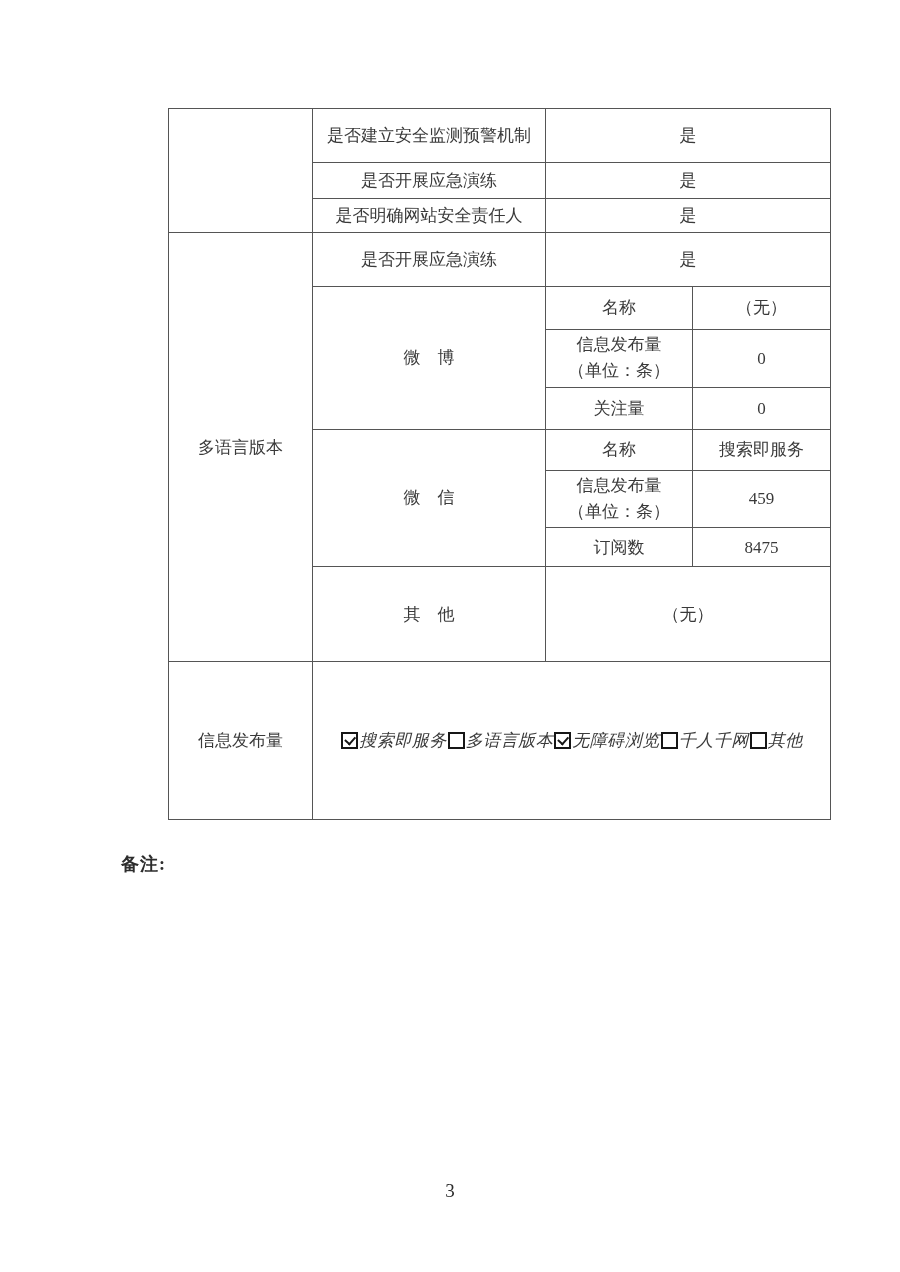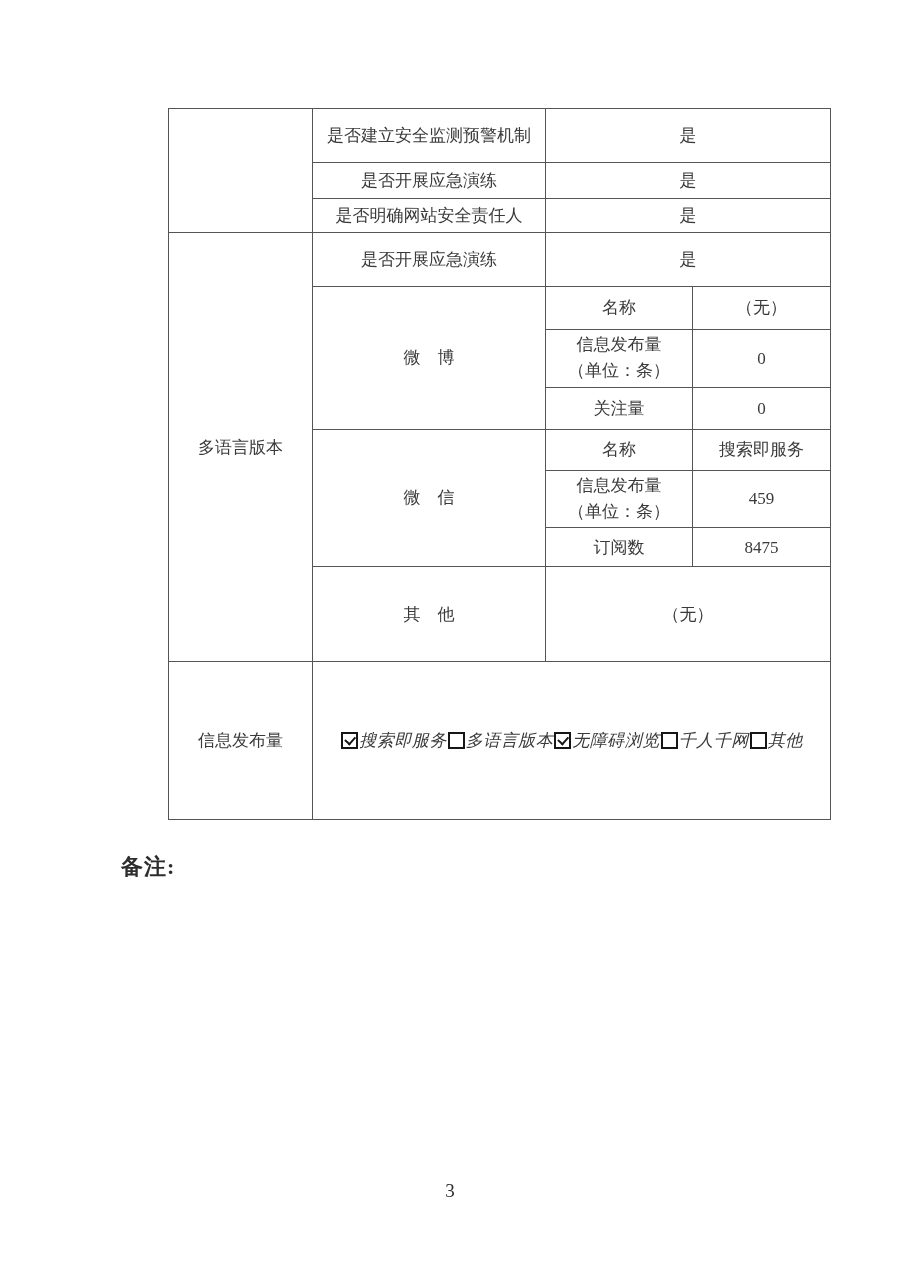--- a/index.html
+++ b/index.html
@@ -32,21 +32,21 @@
   }
   .cb.checked::before{
     content:"";position:absolute;left:1.5px;top:2px;
     width:8px;height:4.5px;
     border-left:2.6px solid #161616;border-bottom:2.6px solid #161616;
     transform:rotate(-48deg);
   }
 
   .remark{
     position:absolute;left:121px;top:852px;
-    font-size:22px;font-weight:bold;color:#2d2d2d;letter-spacing:1px;
+    font-size:18px;font-weight:bold;color:#2d2d2d;letter-spacing:1px;
   }
   .pagenum{
     position:absolute;left:0;top:1180px;width:900px;
     text-align:center;font-size:19px;color:#2d2d2d;
   }
 </style>
 </head>
 <body>
 
 <div class="page">

